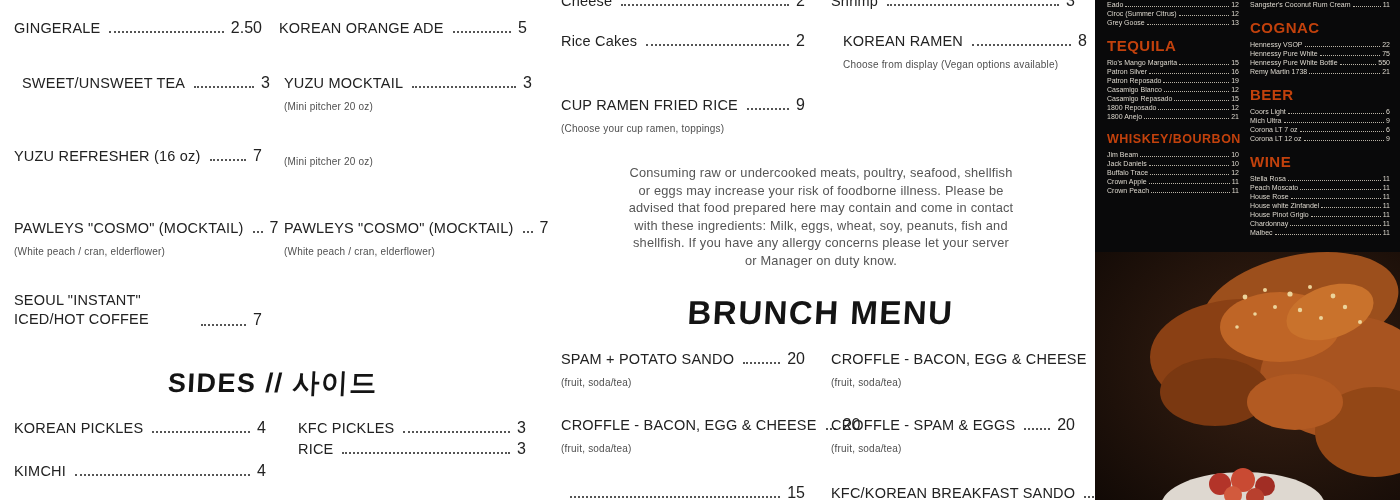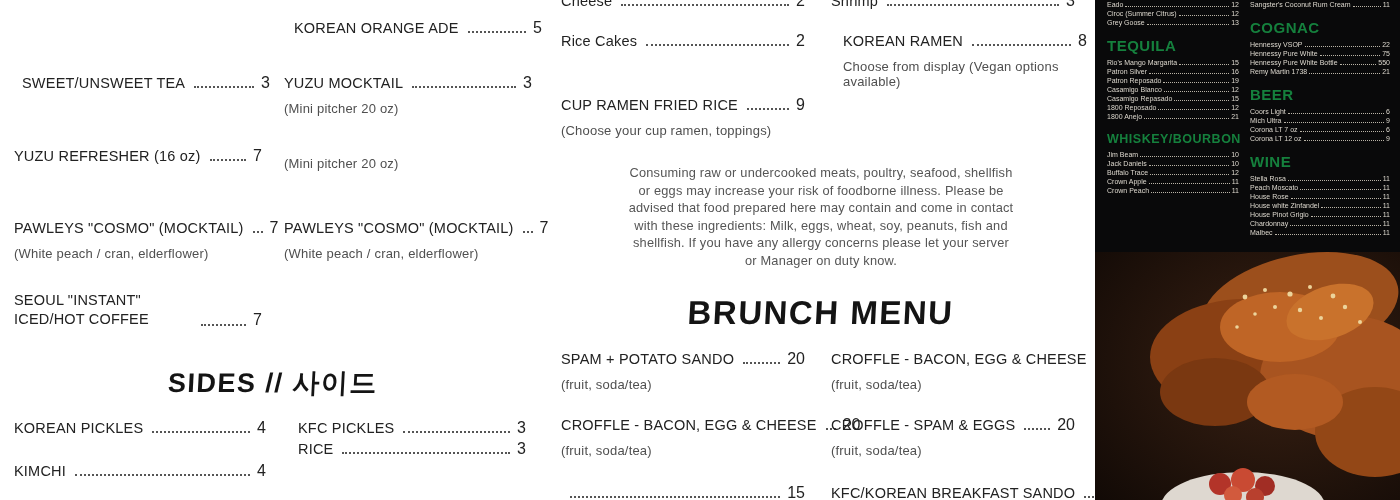--- a/index.html
+++ b/index.html
@@ -4,40 +4,45 @@
 <style>
   html,body{margin:0;padding:0}
   body{width:1400px;height:500px;position:relative;overflow:hidden;background:#ffffff;
        font-family:"Liberation Sans","DejaVu Sans",sans-serif;color:#262626}
   .abs{position:absolute}
   
   .row{display:flex;align-items:baseline}
   .nm{font-size:14.5px;letter-spacing:.2px;color:#222;white-space:nowrap}
   .ld{flex:1;border-bottom:2px dotted #555;margin:0 7px 3px 9px;min-width:10px}
   .pr{font-size:16px;color:#222}
-  .note{font-size:13px;color:#4f4f4f;margin-top:9px;letter-spacing:.2px}
+  .note{font-size:10px;color:#4f4f4f;margin-top:9px;letter-spacing:.2px}
   .bighdr{font-weight:700;color:#141414;text-align:center;letter-spacing:1.5px;transform:skewX(-3deg)}
   
   .board{left:1095px;top:0;width:305px;height:252px;background:#09090a;overflow:hidden}
   .bcol{position:absolute}
   .brow{display:flex;align-items:baseline;height:9px}
   .bnm{font-size:7px;color:#ded9cf;white-space:nowrap}
   .bld{flex:1;border-bottom:1px dotted #b9b3a6;margin:0 2px 1px 2px;min-width:4px}
   .bpr{font-size:7px;color:#ded9cf}
-  .bhdr{font-size:15px;font-weight:700;color:#15803d;letter-spacing:.5px;margin:9px 0 5px}
+  .bhdr{font-size:15px;font-weight:700;color:#c2410c;letter-spacing:.5px;margin:9px 0 5px}
   .bhdr.small{font-size:12.5px;margin-top:10px}
   
   .photo{left:1095px;top:252px;width:305px;height:248px;background:#160d08;overflow:hidden}
 </style>
 </head>
 <body>
 
 <div class="abs" style="left:0;top:0;width:546px;height:500px">
 
-  <div class="abs row" style="left:294px;top:19px;width:248px">
+  <div class="abs row" style="left:14px;top:19px;width:248px">
+    <span class="nm">GINGERALE</span>
+    <span class="ld"></span>
+    <span class="pr">2.50</span>
+  </div>
+  <div class="abs row" style="left:279px;top:19px;width:248px">
     <span class="nm">KOREAN ORANGE ADE</span>
     <span class="ld"></span>
     <span class="pr">5</span>
   </div>
 
   <div class="abs row" style="left:22px;top:74px;width:248px">
     <span class="nm">SWEET/UNSWEET TEA</span>
     <span class="ld"></span>
     <span class="pr">3</span>
   </div>

